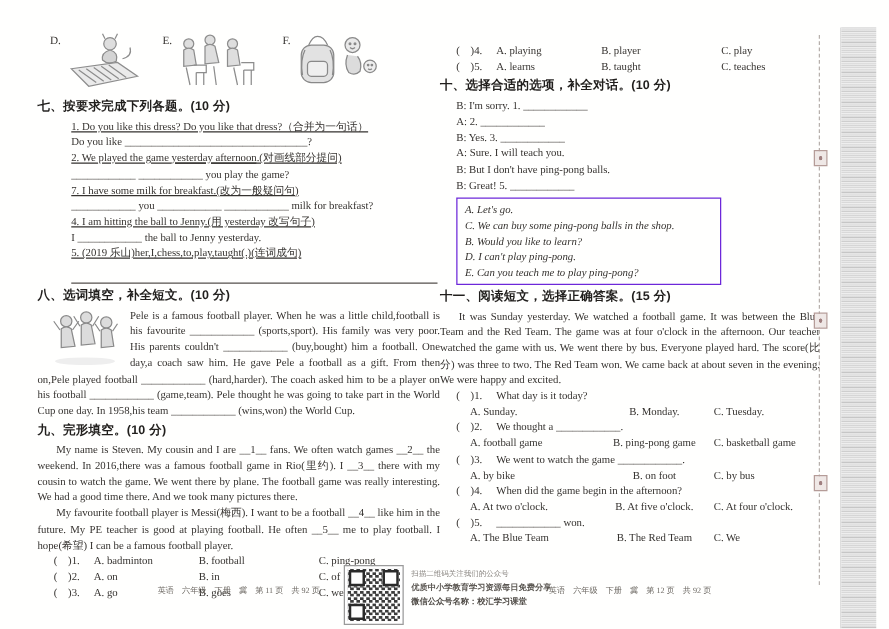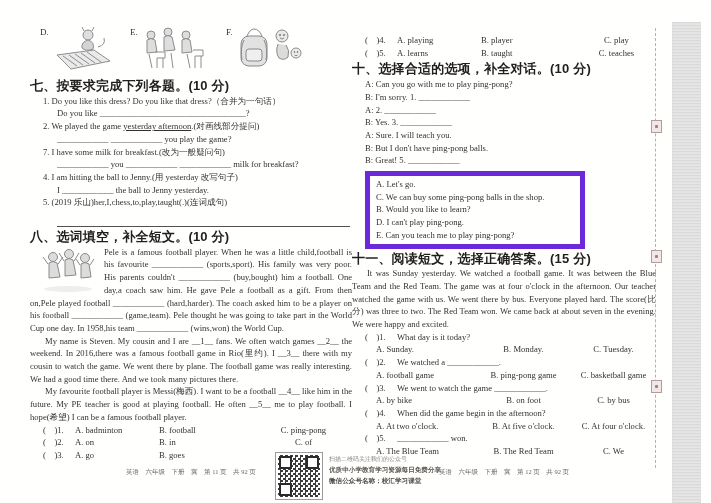--- a/index.html
+++ b/index.html
@@ -15,47 +15,48 @@
 
   
   .pics { position:relative; height:50px; }
   .pic { position:absolute; top:0; }
   .pic-d { left:10px; } .pic-e { left:100px; } .pic-f { left:196px; }
   .plabel { font-size:9px; vertical-align:top; margin-right:3px; }
   .pic svg { vertical-align:top; }
 
   .sec-title {
     font-family:"Liberation Sans", sans-serif;
-    font-weight:bold; font-size:13px; color:#211f1d;
+    font-weight:bold; font-size:10px; color:#211f1d;
     margin:4px 0 2px 0; letter-spacing:0.2px;
   }
-  .q   { margin-left:13px; }
+  .q   { margin-left:27px;text-decoration:underline; }
   .ans { margin-left:27px; }
   .uline { text-decoration:underline; }
   .wline { margin:8px 2px 3px 27px; height:9px; border-bottom:1px solid #55504c; }
 
   .para { text-align:justify; }
   .indent { text-indent:15px; }
   .pele-img { float:left; width:58px; height:46px; margin:1px 7px 1px 9px; }
 
   .optrow { display:flex; margin-left:13px; }
   .tag  { white-space:pre; width:32px; flex:none; }
   .oc-a { width:84px;  flex:none; }
   .oc-b { width:96px;  flex:none; }
-  .oc-c { flex:1;text-align:center; }
+  .oc-c { flex:1; }
   .sub { margin-left:24px; }
   .sub .oc-a { width:100px; } .sub .oc-b { width:95px;text-align:center; }
   .qrow { display:flex; margin-left:13px; }
   .qtext { flex:1; }
 
   .dline { margin-left:13px; }
   .choice-box {
     margin:4px 0 4px 13px; width:198px;
-    border:5px solid #6d28d9; padding:2px 6px;
+    border:1px solid #6d28d9; padding:2px 6px;
     background:#fffffe;
+    font-style:italic;
   }
 
   .footer {
     position:absolute; top:468px; font-size:6.5px; color:#6b6761;
     white-space:pre; text-align:center;
   }
   .footer-left  { left:30px;  width:322px; }
   .footer-right { left:352px; width:304px; }
 
   
@@ -179,20 +180,21 @@
             <path d="M26 13 q4 -3 8 0 l3 15 l-11 1 Z"></path>
           <path d="M25 14 l-5 -8 M35 14 l5 -8" fill="none"></path>
           <circle cx="46" cy="11" r="4.5"></circle>
             <path d="M42 17 q4 -3 8 0 l2 13 l-10 1 Z"></path>
           <path d="M41 18 l-4 -6 M51 18 l4 -6" fill="none"></path>
         </g>
       </svg>
       <span>Pele is a famous football player. When he was a little child,football is his favourite ____________ (sports,sport). His family was very poor. His parents couldn't ____________ (buy,bought) him a football. One day,a coach saw him. He gave Pele a football as a gift. From then on,Pele played football ____________ (hard,harder). The coach asked him to be a player on his football ____________ (game,team). Pele thought he was going to take part in the World Cup one day. In 1958,his team ____________ (wins,won) the World Cup.</span>
     </div>
 
+    <div class="sec-title">九、完形填空。(10 分)</div>
     <div class="para indent">My name is Steven. My cousin and I are __1__ fans. We often watch games __2__ the weekend. In 2016,there was a famous football game in Rio(里约). I __3__ there with my cousin to watch the game. We went there by plane. The football game was really interesting. We had a good time there. And we took many pictures there.</div>
     <div class="para indent">My favourite football player is Messi(梅西). I want to be a football __4__ like him in the future. My PE teacher is good at playing football. He often __5__ me to play football. I hope(希望) I can be a famous football player.</div>
 
     <div class="optrow">
       <span class="tag">(    )1.</span>
       <span class="oc-a">A. badminton</span>
       <span class="oc-b">B. football</span>
       <span class="oc-c">C. ping-pong</span>
     </div>
     <div class="optrow">
@@ -218,21 +220,20 @@
       <span class="oc-c">C. play</span>
     </div>
     <div class="optrow">
       <span class="tag">(    )5.</span>
       <span class="oc-a">A. learns</span>
       <span class="oc-b">B. taught</span>
       <span class="oc-c">C. teaches</span>
     </div>
 
     <div class="sec-title">十、选择合适的选项，补全对话。(10 分)</div>
-    <div class="dline">A: Can you go with me to play ping-pong?</div>
     <div class="dline">B: I'm sorry. 1. ____________</div>
     <div class="dline">A: 2. ____________</div>
     <div class="dline">B: Yes. 3. ____________</div>
     <div class="dline">A: Sure. I will teach you.</div>
     <div class="dline">B: But I don't have ping-pong balls.</div>
     <div class="dline">B: Great! 5. ____________</div>
 
     <div class="choice-box">
       <div>A. Let's go.</div>
       <div>C. We can buy some ping-pong balls in the shop.</div>
@@ -248,21 +249,21 @@
       <span class="tag">(    )1.</span>
       <span class="qtext">What day is it today?</span>
     </div>
     <div class="optrow sub">
       <span class="oc-a">A. Sunday.</span>
       <span class="oc-b">B. Monday.</span>
       <span class="oc-c">C. Tuesday.</span>
     </div>
     <div class="qrow">
       <span class="tag">(    )2.</span>
-      <span class="qtext">We watched a ____________.</span>
+      <span class="qtext">We thought a ____________.</span>
     </div>
     <div class="optrow sub">
       <span class="oc-a">A. football game</span>
       <span class="oc-b">B. ping-pong game</span>
       <span class="oc-c">C. basketball game</span>
     </div>
     <div class="qrow">
       <span class="tag">(    )3.</span>
       <span class="qtext">We went to watch the game ____________.</span>
     </div>

